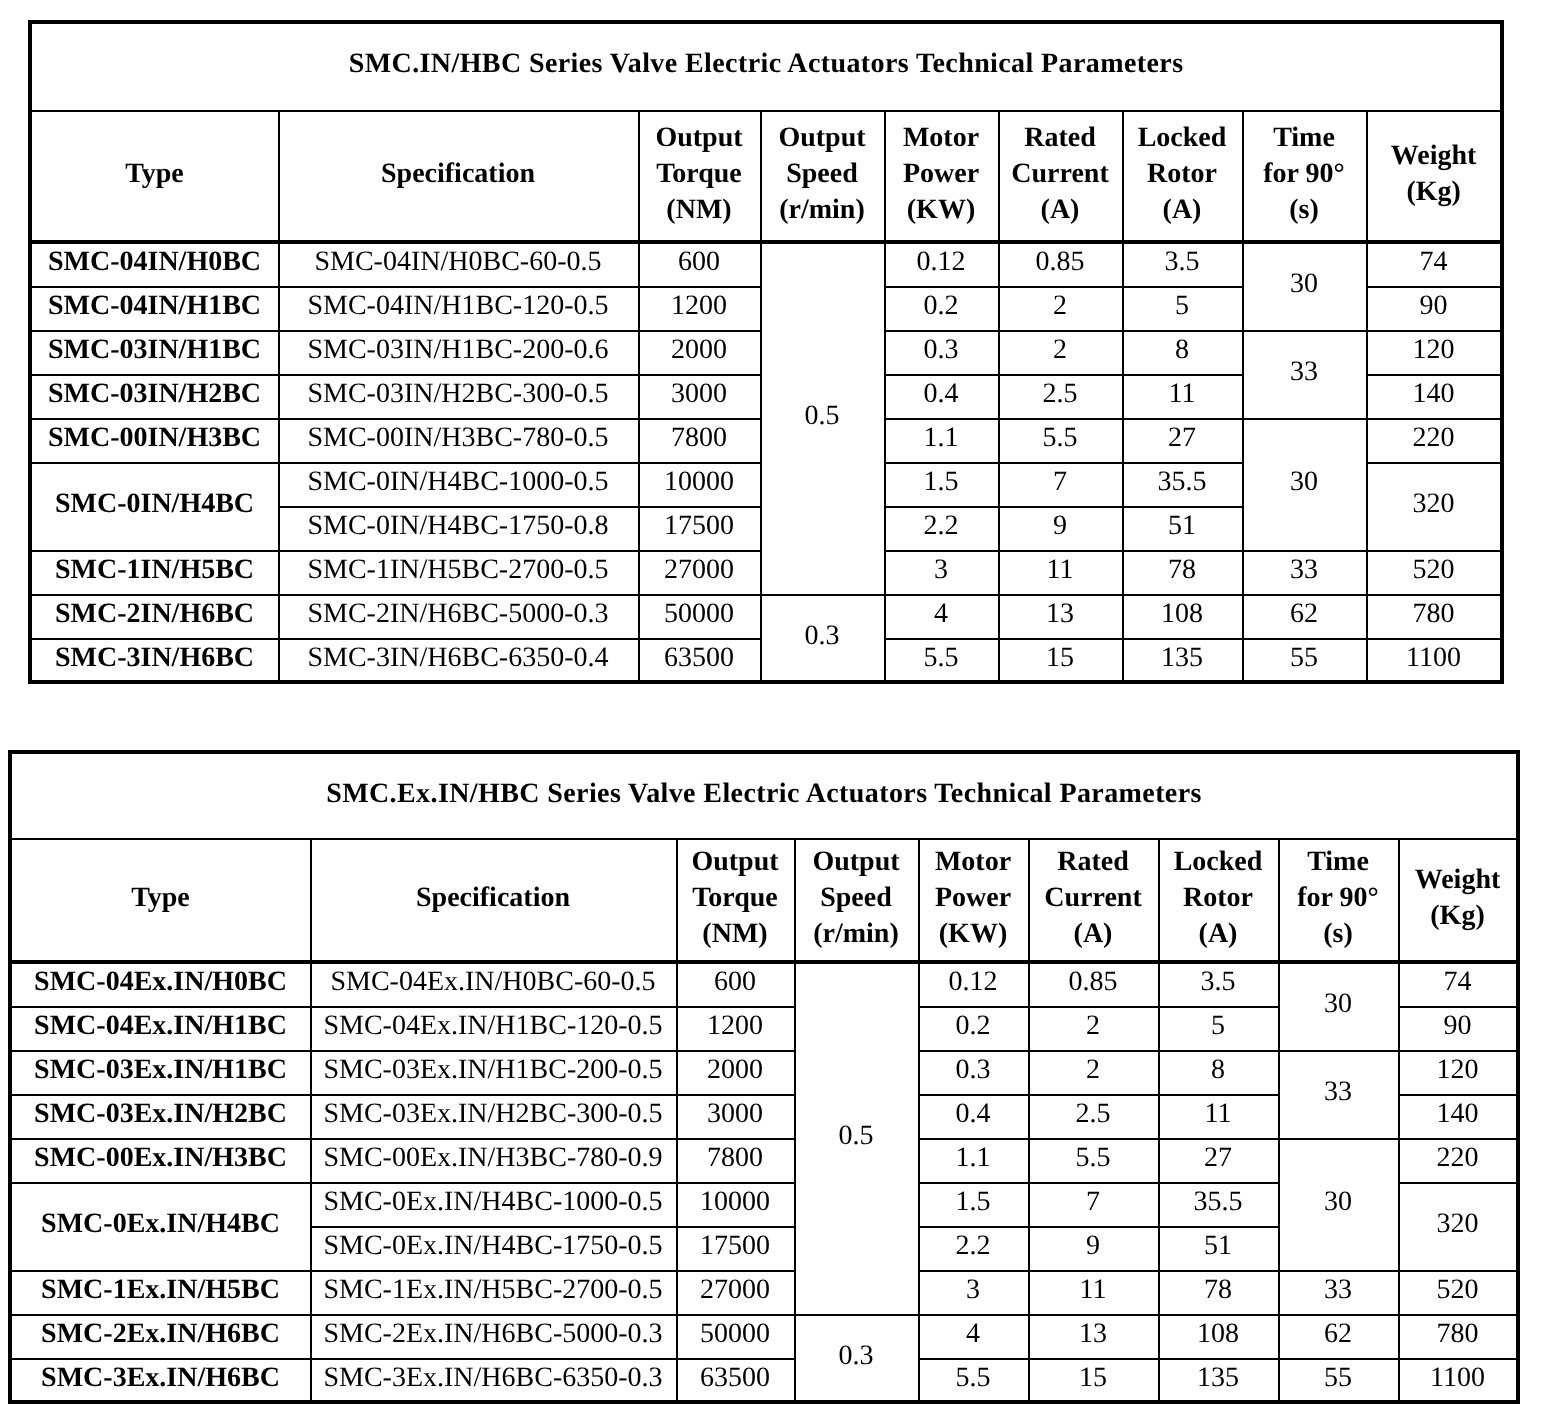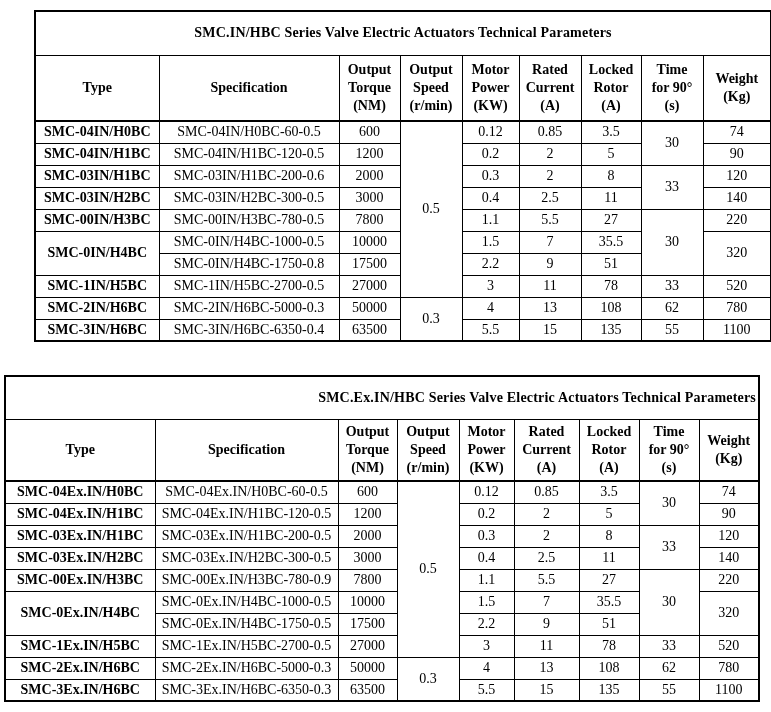--- a/index.html
+++ b/index.html
@@ -11,40 +11,40 @@
     font-family: "Liberation Serif", "DejaVu Serif", serif;
     overflow: hidden;
   }
   table.params {
     position: absolute;
     border-collapse: collapse;
     table-layout: fixed;
     background: var(--bg, #ffffff);
     border: 2px solid var(--line, #000000);
   }
-  table.t1 { left: 14px; top: 10px;  width: 736px; margin-left: 20px; }
+  table.t1 { left: 14px; top: 10px;  width: 736px; }
   table.t2 { left: 4px;  top: 375px; width: 754px; }
   .params th, .params td {
     border: 1px solid var(--line, #000000);
     padding: 0 2px;
     text-align: center;
     vertical-align: middle;
     font-size: 14px;
     line-height: 1.3;
     overflow: hidden;
     white-space: nowrap;
   }
   .title-cell {
     font-size: 17px;
     font-weight: bold;
     height: 43px;
     border-bottom: 2px solid var(--line, #000000);
     letter-spacing: 0.2px;
   }
-  .t2 .title-cell { height: 42px; text-align: right; }
+  .t2 .title-cell { height: 42px; }
   .header-row th {
     font-weight: bold;
     height: 64px;
     border-bottom: 2px solid var(--line, #000000);
   }
   .t2 .header-row th { height: 60px; }
   .data-row { height: 22px; }
   .c-type { font-weight: bold; }
   .hl { display: block; }
 </style>

